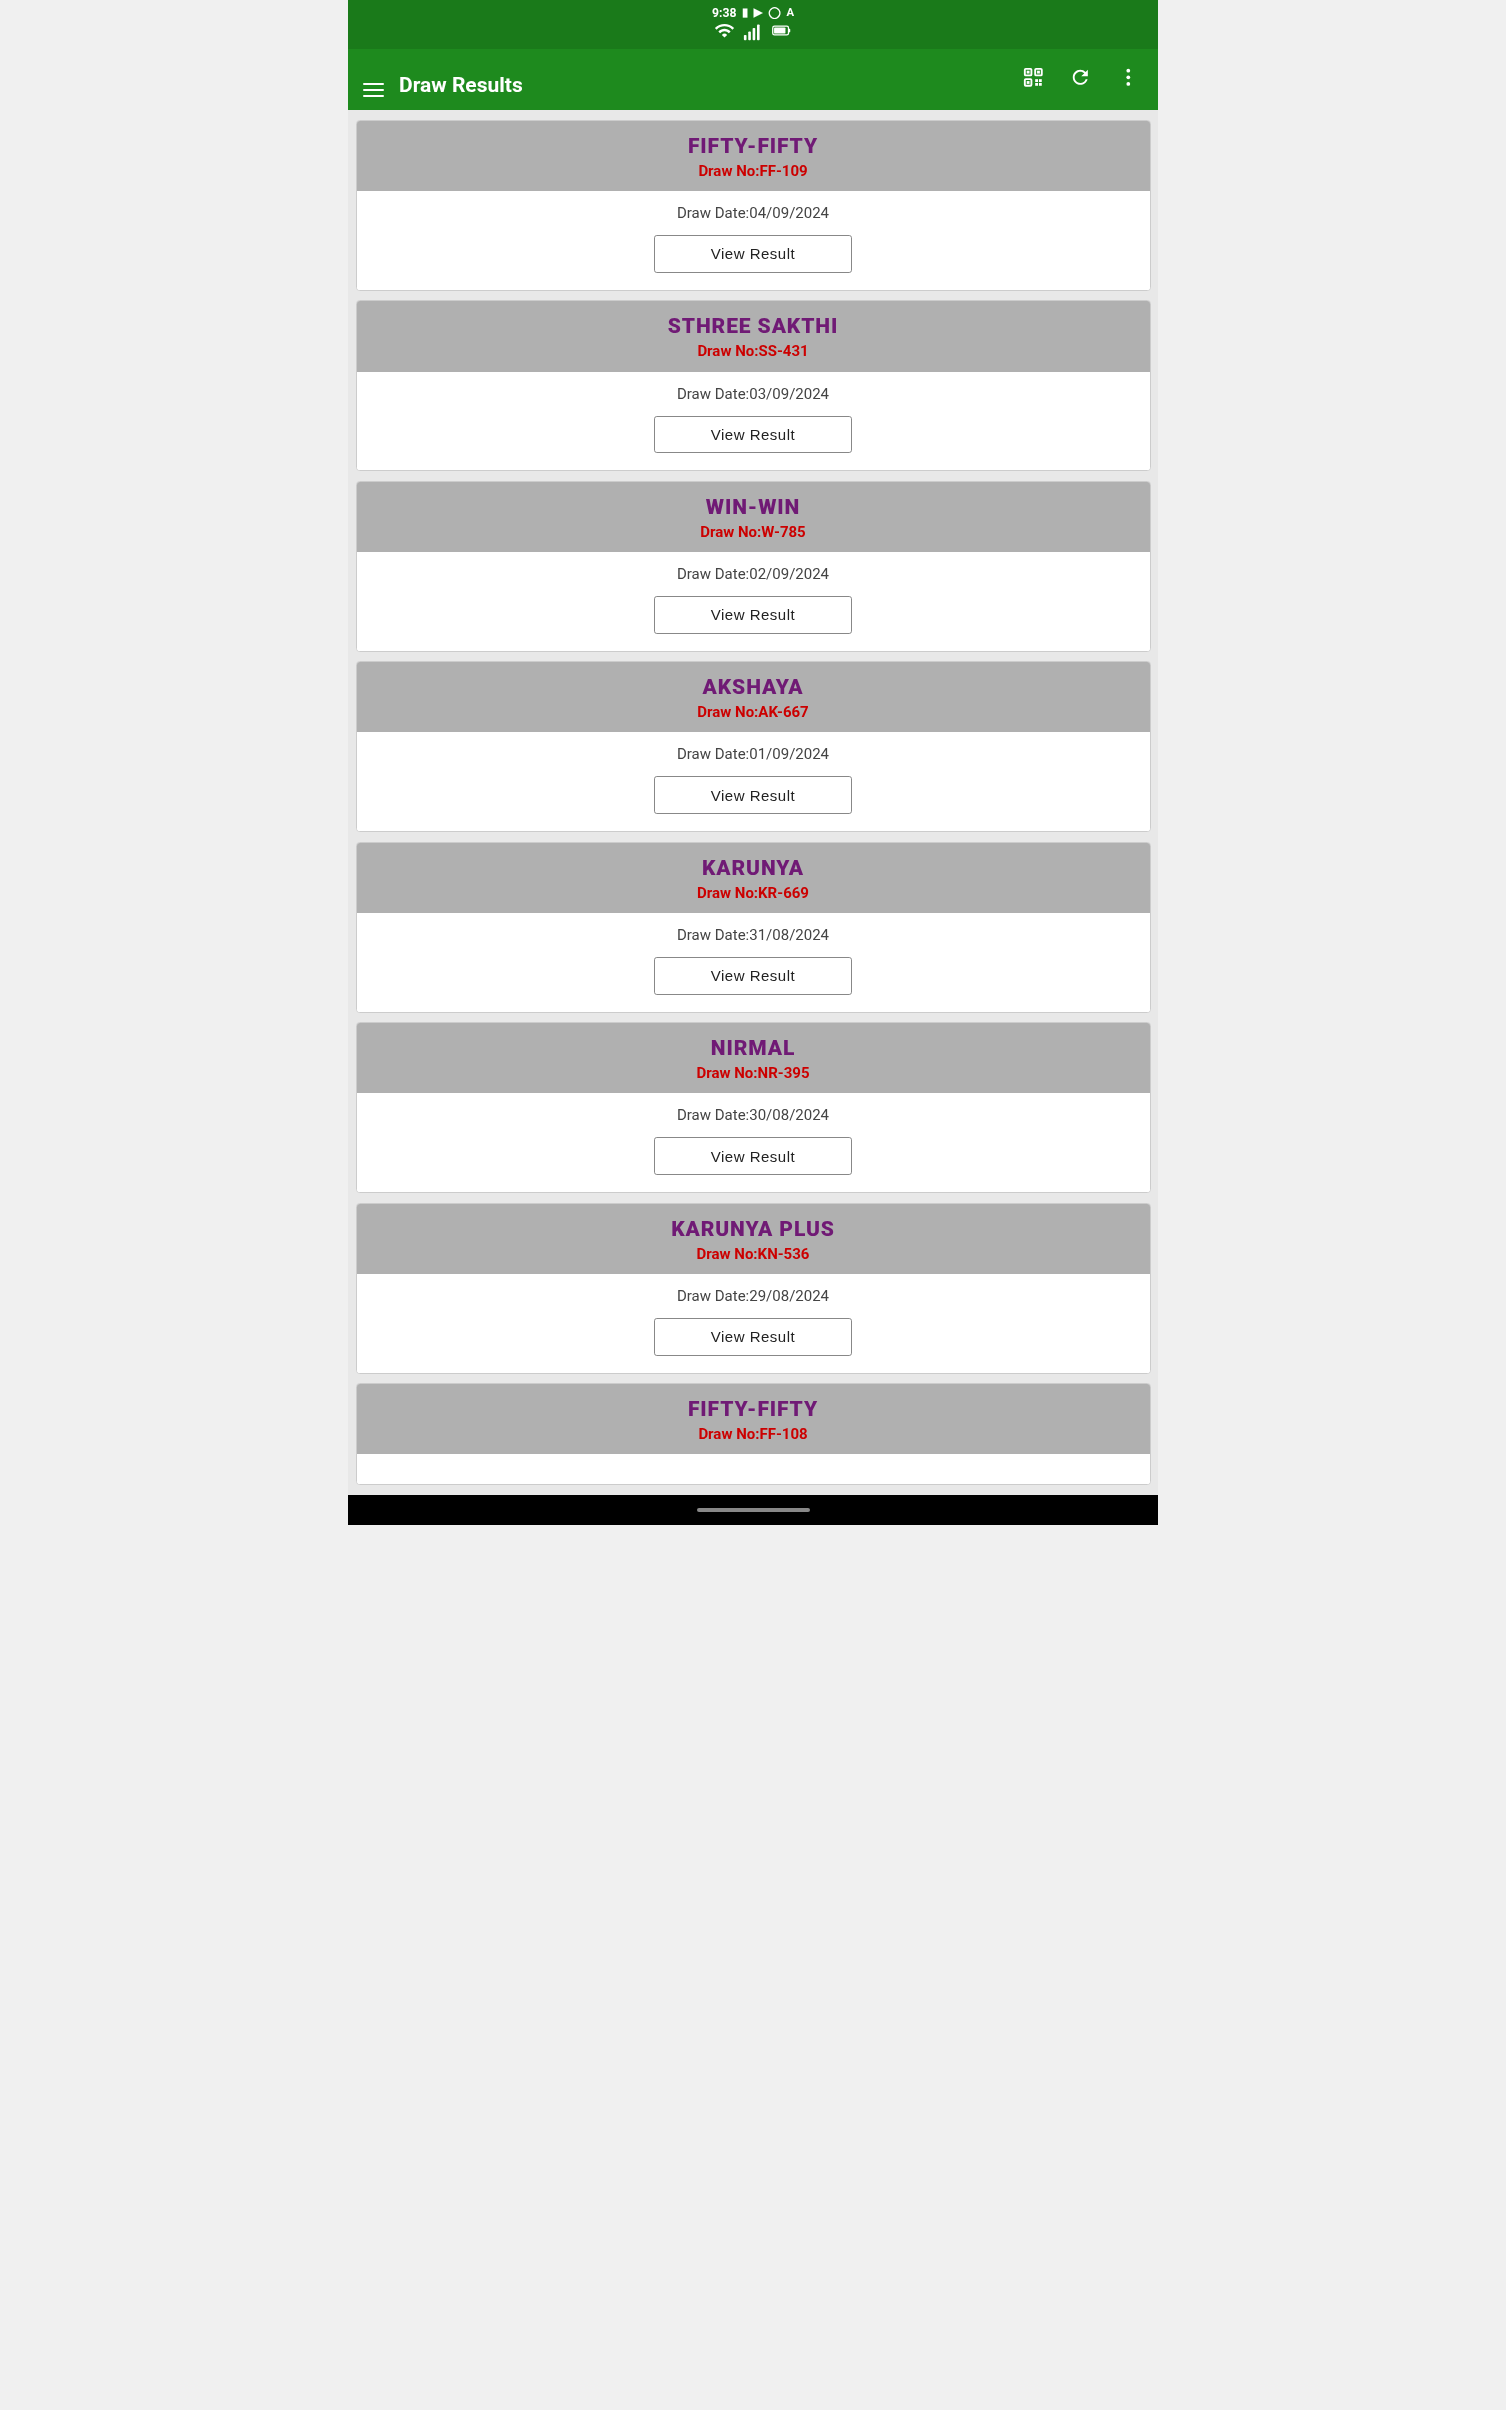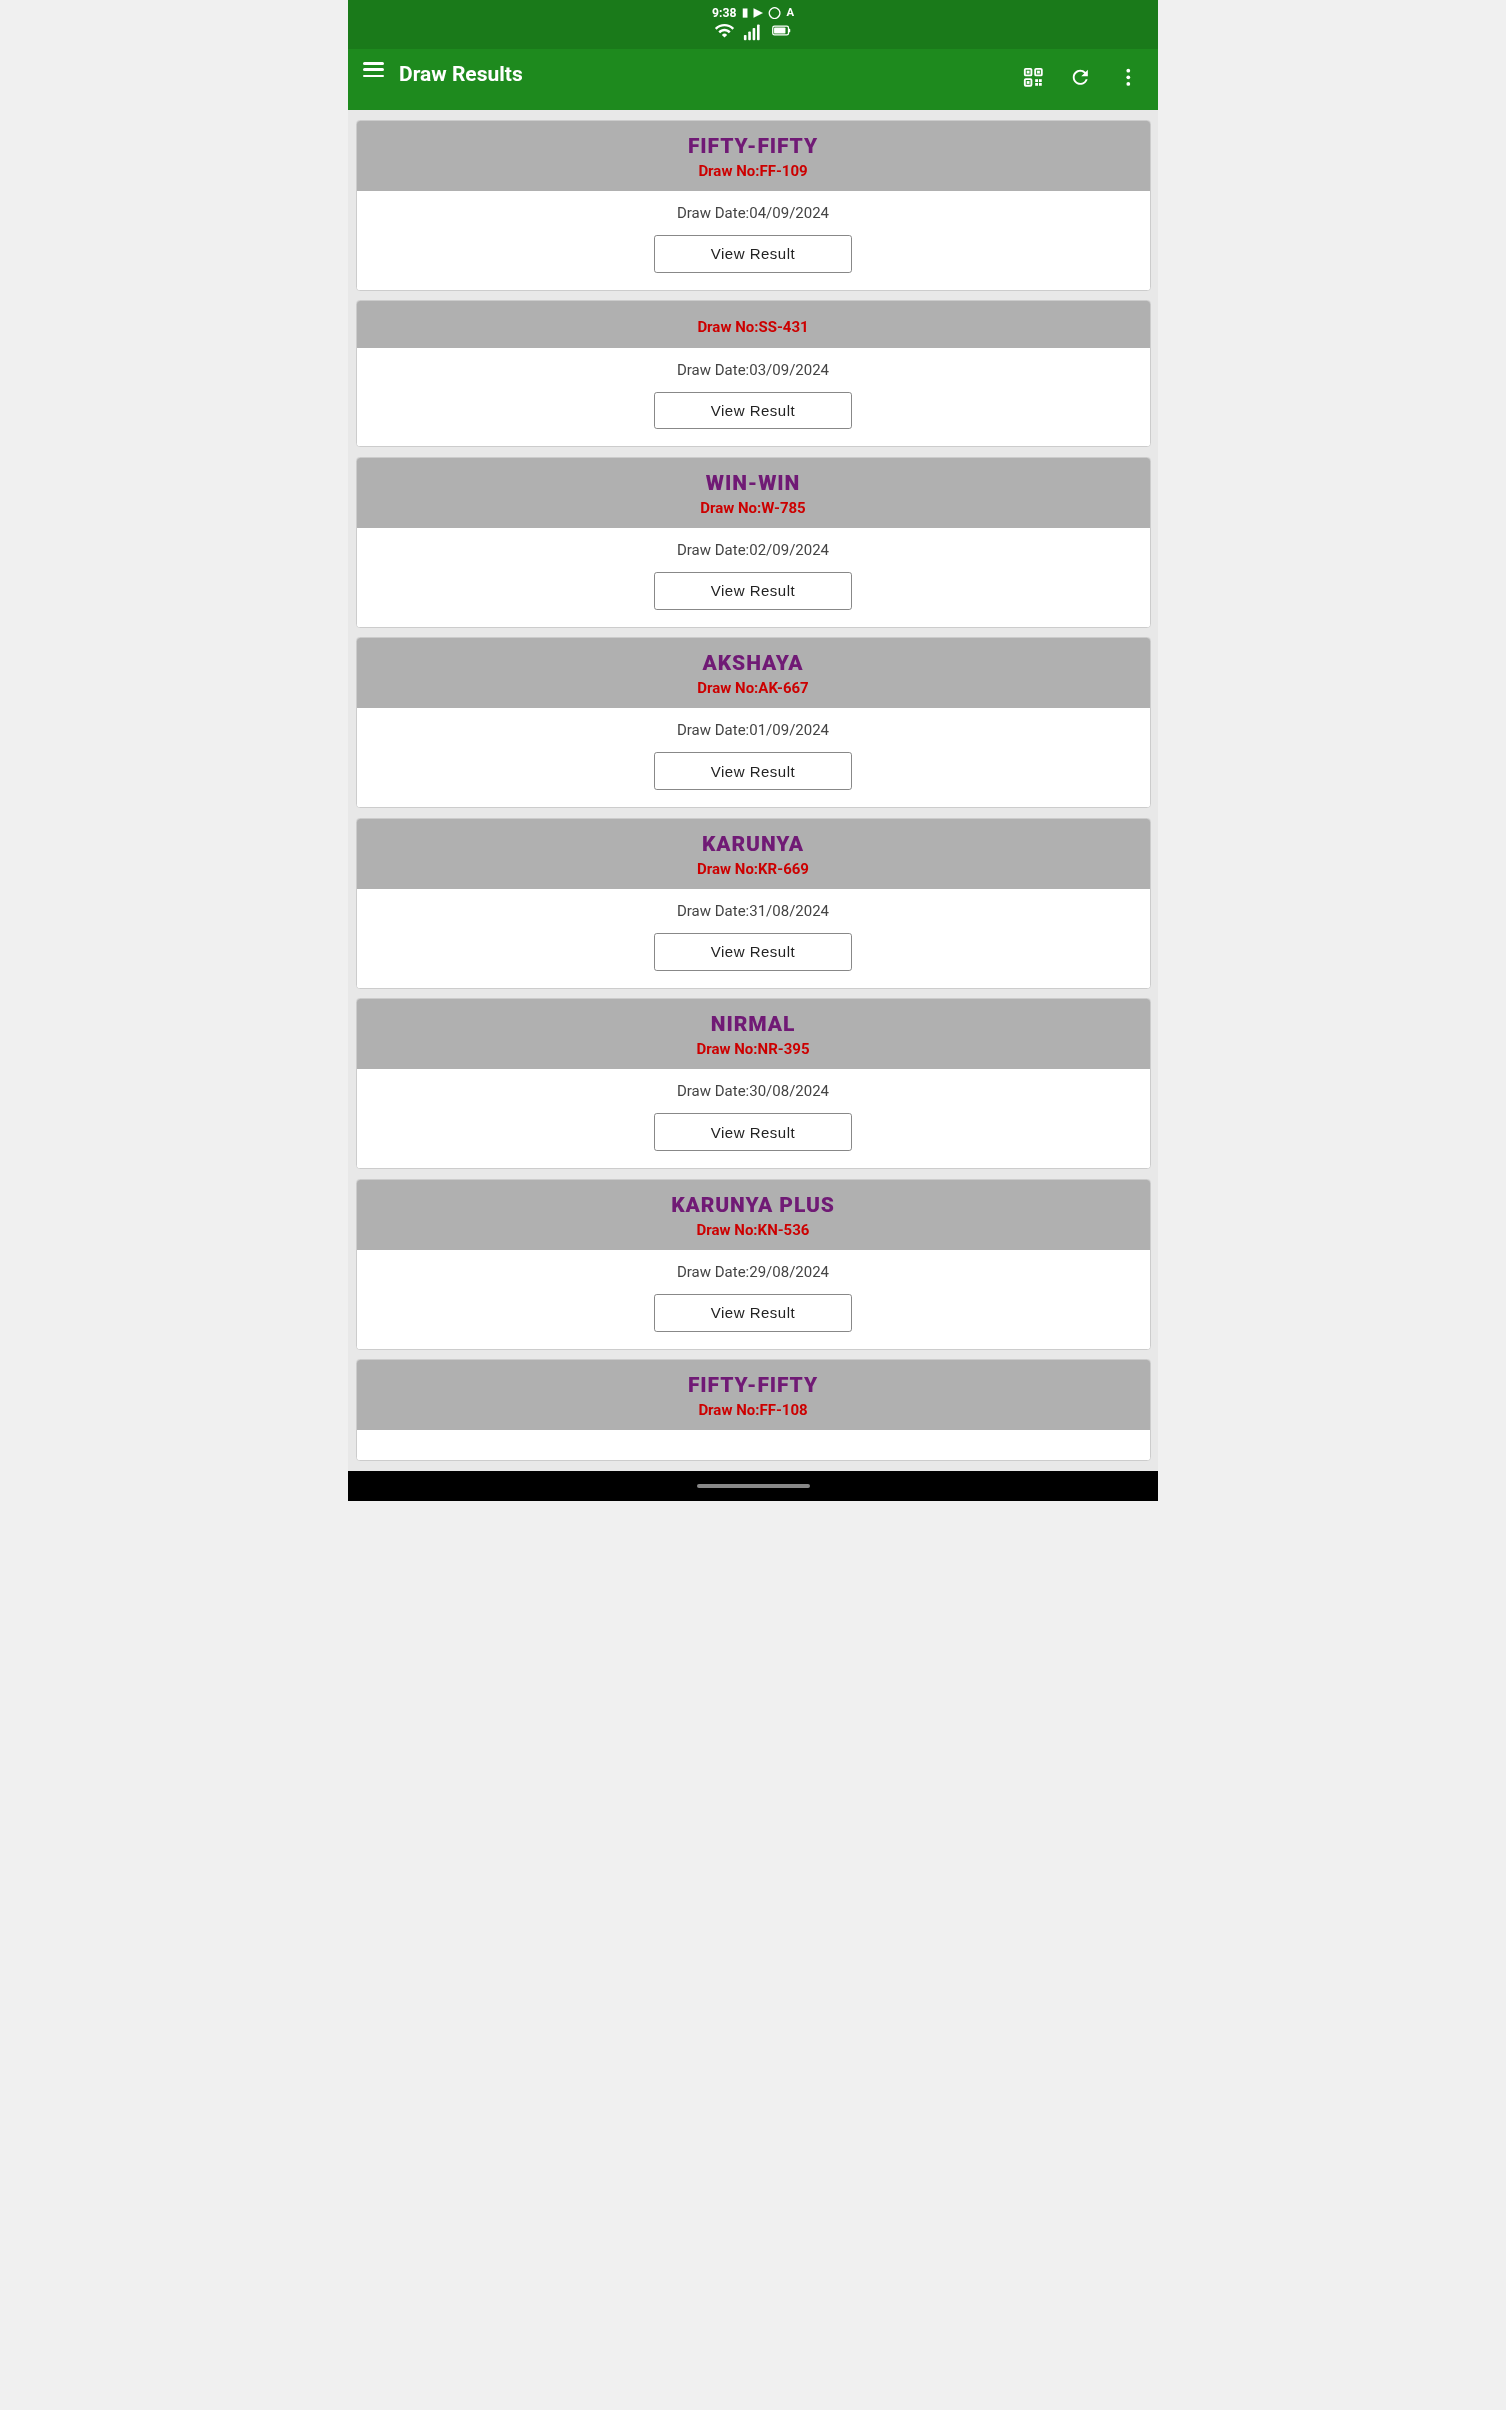--- a/index.html
+++ b/index.html
@@ -26,21 +26,21 @@
       flex-direction: column;
     }
     .status-bar-left { display: flex; align-items: center; gap: 5.6px; }
     .status-bar-right { display: flex; align-items: center; gap: 7.5px; }
 
     
     .app-bar {
       background: #1e8a1e;
       color: white;
       display: flex;
-      align-items: flex-start;
+      align-items: flex-end;
       padding: 13px 15px;
       gap: 15px;
     }
     .app-bar-title {
       font-size: 21px;
       font-weight: bold;
       flex: 1;
       color: white;
     }
     .app-bar-actions {
@@ -233,20 +233,21 @@
       <div class="lottery-name">FIFTY-FIFTY</div>
       <div class="draw-number">Draw No:FF-109</div>
     </div>
   <div class="card-body">
         <div class="draw-date">Draw Date:04/09/2024</div>
         <button class="view-result-btn">View Result</button>
        </div>
     </div>
     <div class="draw-card">
     <div class="card-header">
+      <div class="lottery-name">STHREE SAKTHI</div>
       <div class="draw-number">Draw No:SS-431</div>
     </div>
   <div class="card-body">
         <div class="draw-date">Draw Date:03/09/2024</div>
         <button class="view-result-btn">View Result</button>
        </div>
     </div>
     <div class="draw-card">
     <div class="card-header">
       <div class="lottery-name">WIN-WIN</div>

